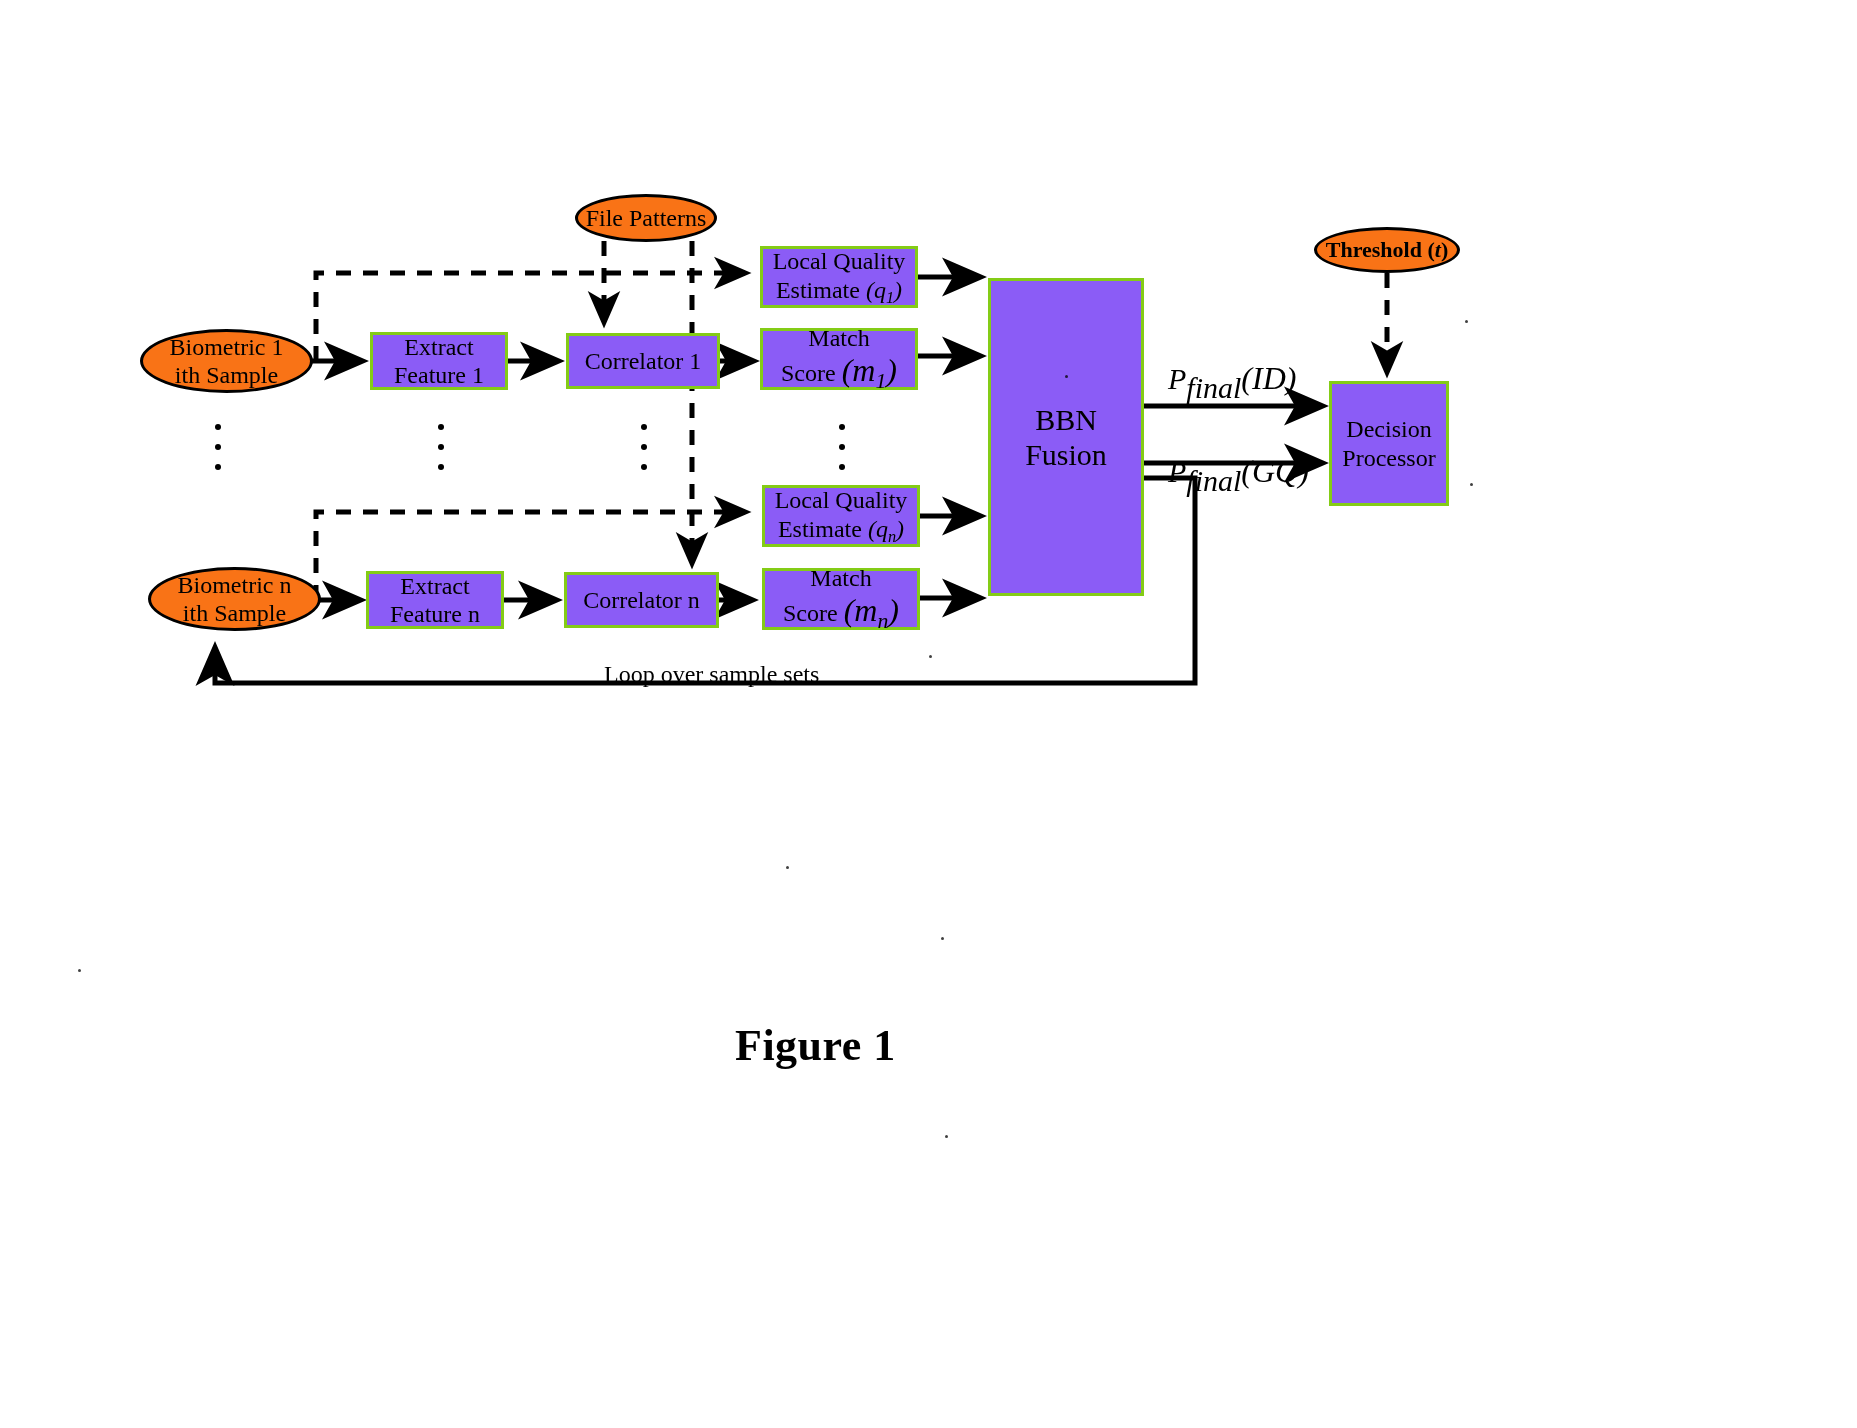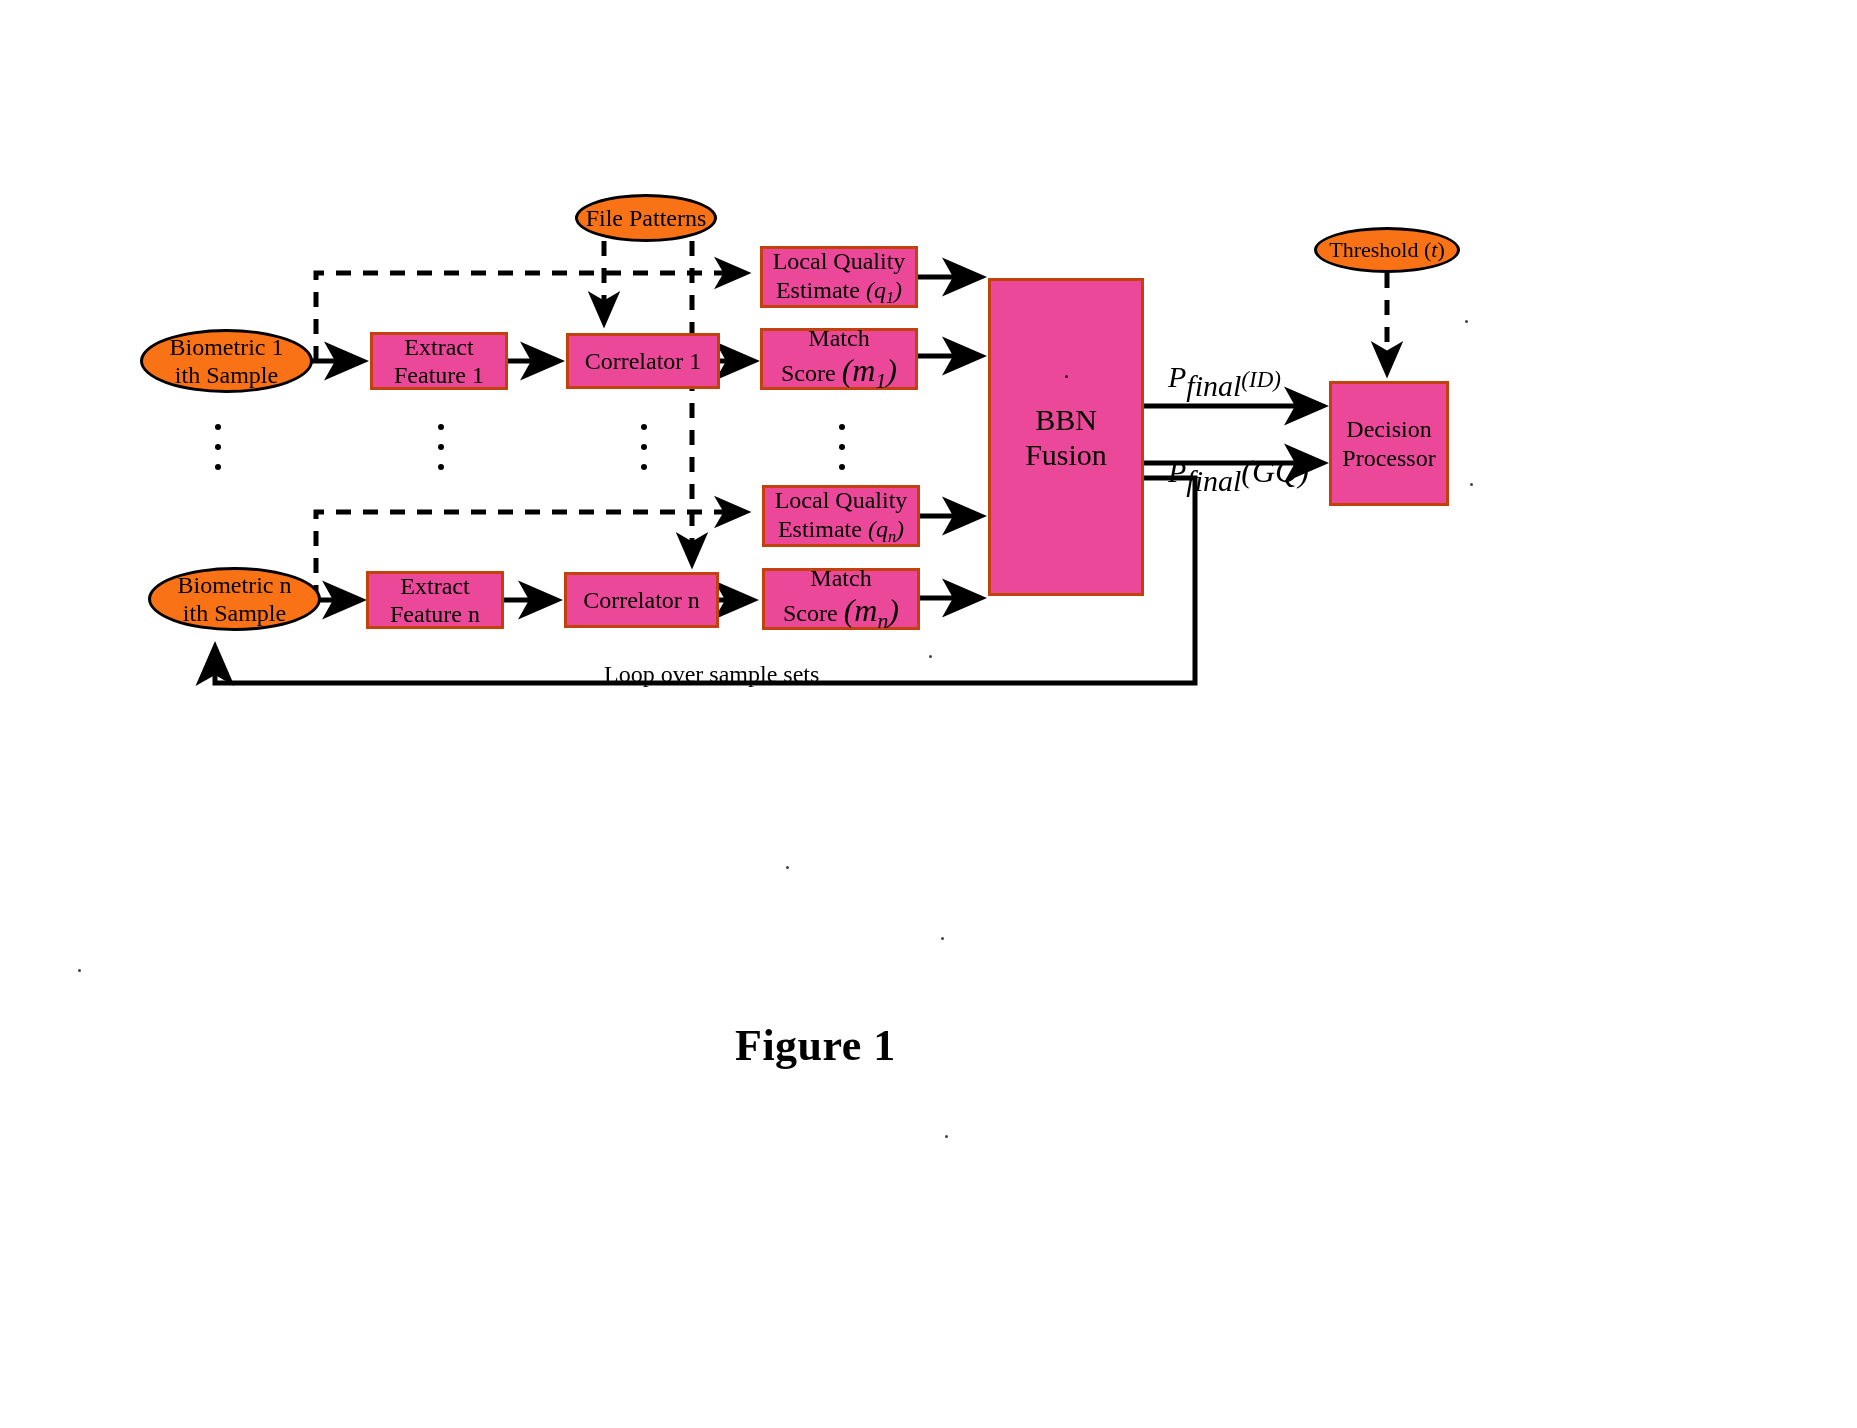--- a/index.html
+++ b/index.html
@@ -5,21 +5,21 @@
   html,body{margin:0;padding:0;background:#fff;}
   body{width:1857px;height:1428px;position:relative;
        font-family:"Liberation Serif",serif;color:#000;
        -webkit-font-smoothing:none;}
   .canvas{position:absolute;left:0;top:0;width:1857px;height:1428px;overflow:hidden;}
   svg.wires{position:absolute;left:0;top:0;width:1857px;height:1428px;pointer-events:none;}
 
   .node{position:absolute;box-sizing:border-box;display:flex;
         align-items:center;justify-content:center;text-align:center;
         line-height:1.18;}
-  .box{border:3px solid #c2410c;background:#ec4899;}
+  .box{border:3px solid #84cc16;background:#8b5cf6;}
   .ellipse{border:3px solid #000;background:#f97316;border-radius:50%;}
   .lbl{position:absolute;white-space:nowrap;}
   .t22{font-size:22px;}
   .t24{font-size:24px;}
   .t30{font-size:30px;}
 
   .it{font-style:italic;}
   .sub{font-size:0.68em;vertical-align:-0.3em;font-style:italic;}
   .mathP{font-family:"Liberation Serif",serif;font-style:italic;font-size:30px;}
   .mathBig{font-style:italic;font-size:32px;}
@@ -77,21 +77,21 @@
       <path d="M692 241 L692 563" marker-end="url(#ahd)"></path>
 
       <path d="M1387 273 L1387 372" marker-end="url(#ahd)"></path>
     </g>
   </svg>
 
   <div class="node ellipse t24" style="left:575px;top:194px;width:142px;height:48px;">
     <span>File Patterns</span>
   </div>
 
-  <div class="node ellipse t22" style="left:1314px;top:227px;width:146px;height:46px;">
+  <div class="node ellipse t22" style="left:1314px;top:227px;width:146px;height:46px;font-weight:bold;">
     <span><span>Threshold (</span><span class="it">t</span><span>)</span></span>
   </div>
 
   <div class="node ellipse t24" style="left:140px;top:329px;width:173px;height:64px;">
     <span>
       <span>Biometric 1</span><br>
       <span>ith Sample</span>
     </span>
   </div>
 
@@ -160,21 +160,21 @@
   </div>
 
   <div class="node box t24" style="left:1329px;top:381px;width:120px;height:125px;">
     <span>
       <span>Decision</span><br>
       <span>Processor</span>
     </span>
   </div>
 
   <div class="lbl" style="left:1168px;top:360px;">
-    <span class="mathP">P</span><span class="mathP sub">final</span><span class="mathBig" style="font-size:23px;">(ID)</span>
+    <span class="mathP">P</span><span class="mathP sub">final</span><span class="mathBig" style="font-size:32px;">(ID)</span>
   </div>
 
   <div class="lbl" style="left:1168px;top:418px;margin-top:35px;">
     <span class="mathP">P</span><span class="mathP sub">final</span><span class="mathBig" style="font-size:32px;">(GQ)</span>
   </div>
 
   <div class="lbl t24" style="left:604px;top:661px;">Loop over sample sets</div>
 
   <div class="dots" style="left:214px;top:424px;width:8px;height:46px;">
       <i></i>

